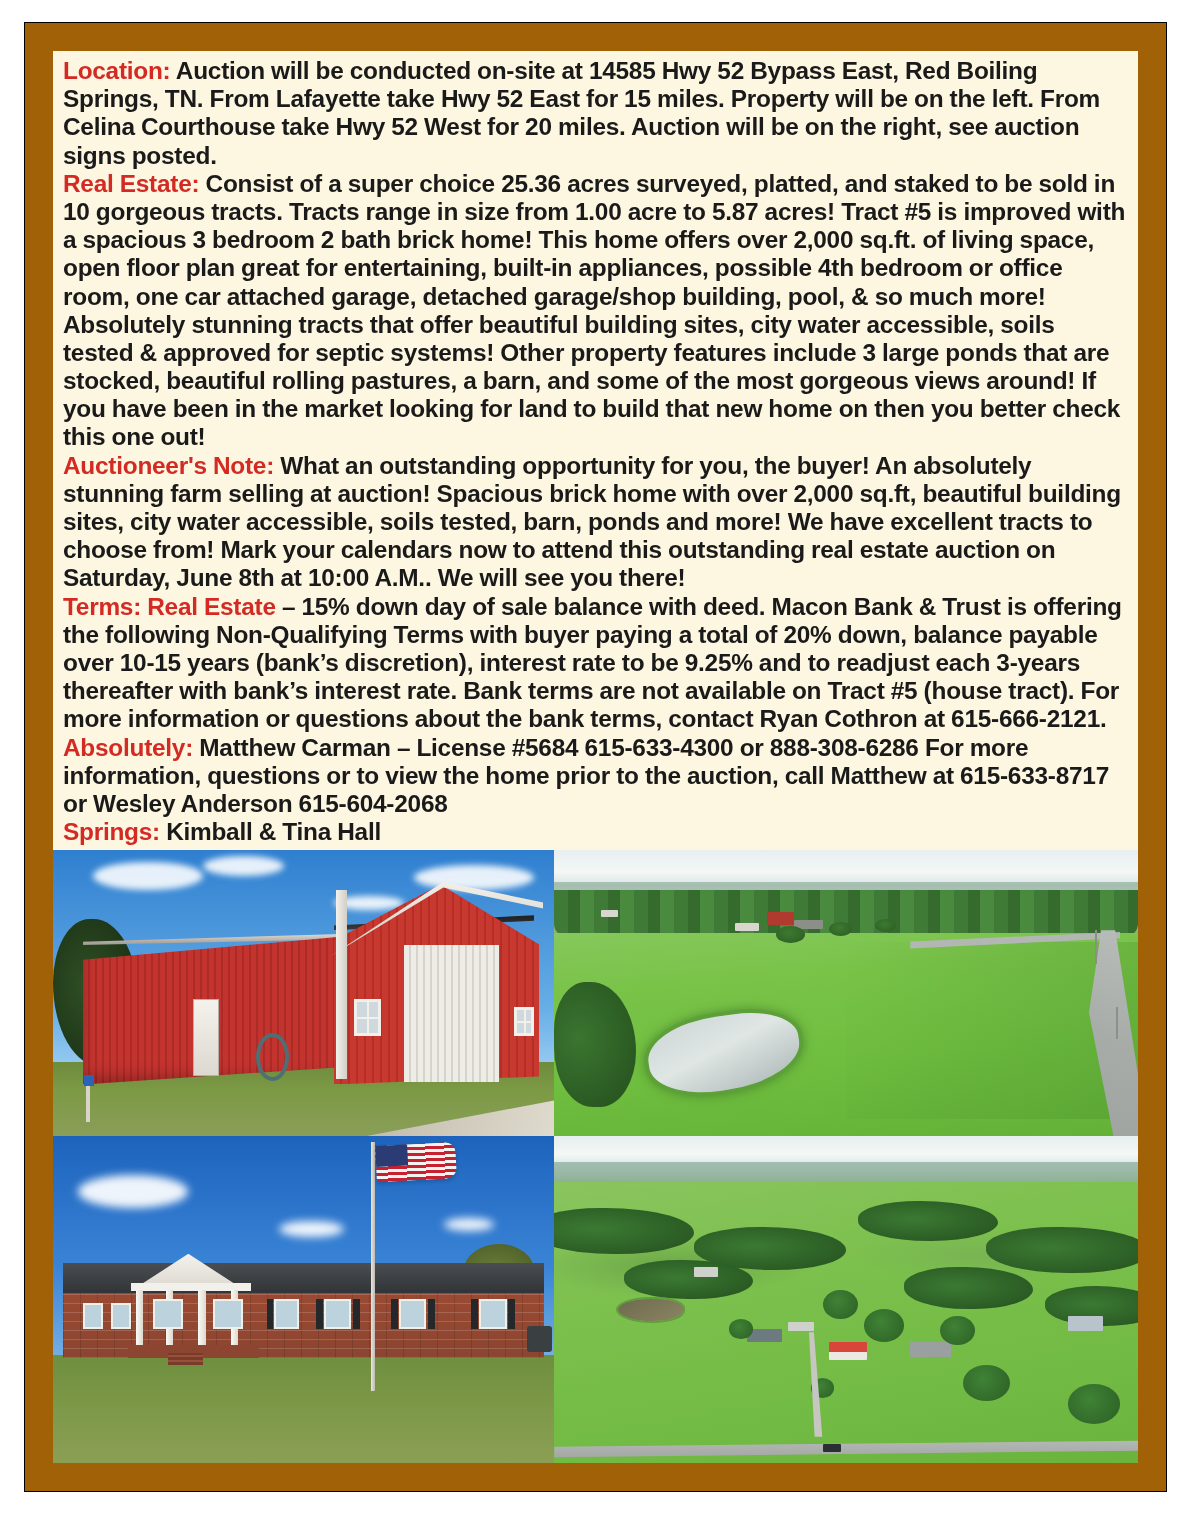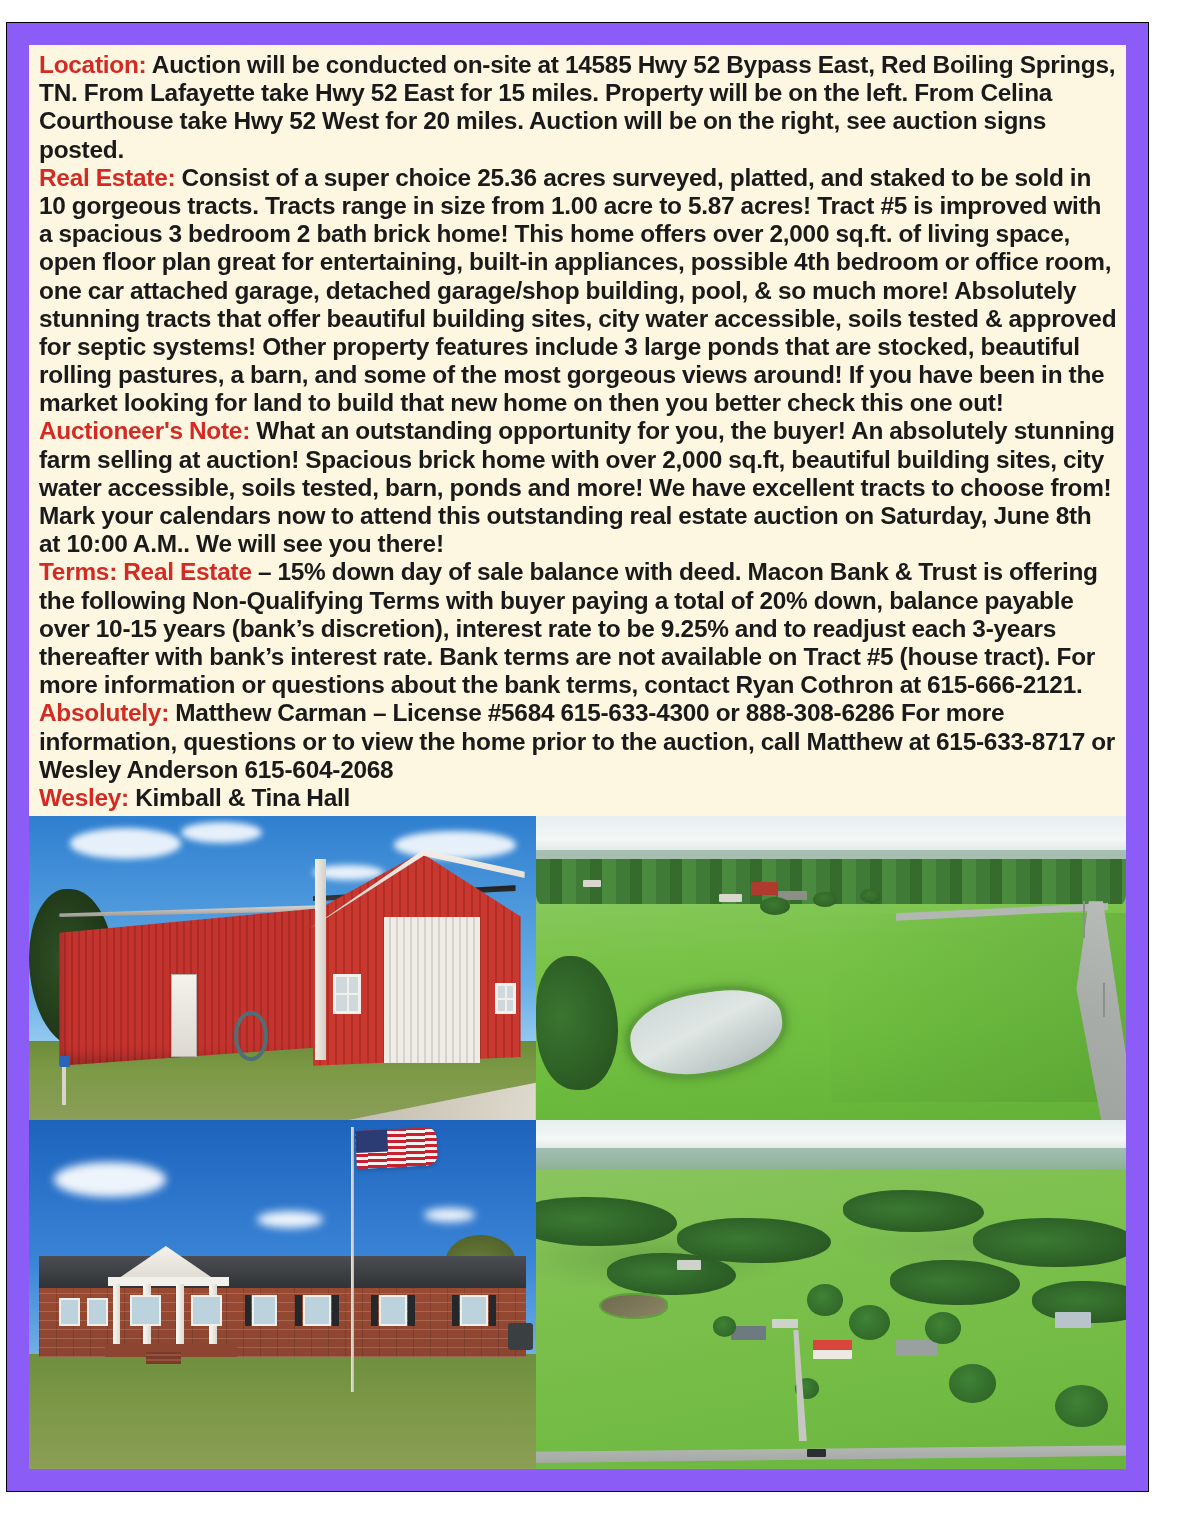--- a/index.html
+++ b/index.html
@@ -9,28 +9,28 @@
   }
   body {
     width: 1187px;
     height: 1536px;
     overflow: hidden;
     font-family: "Liberation Sans", sans-serif;
   }
 
   #flyer {
     position: absolute;
-    left: 6px;
+    left: 24px;
     top: 22px;
     width: 1143px;
     height: 1470px;
-    background: #8b5cf6;
+    background: #a16207;
     border: 1px solid #000;
     box-sizing: border-box;
-    padding: 22px;
+    padding: 28px;
   }
 
   #flyer-inner {
     width: 100%;
     height: 100%;
     background: #fdf3d8;
     box-sizing: border-box;
     display: flex;
     flex-direction: column;
     overflow: hidden;
@@ -376,21 +376,21 @@
       <p class="para"><span class="lbl">Location:</span><span> Auction will be conducted on-site at 14585 Hwy 52 Bypass East, Red Boiling Springs, TN. From Lafayette take Hwy 52 East for 15 miles. Property will be on the left. From Celina Courthouse take Hwy 52 West for 20 miles. Auction will be on the right, see auction signs posted.</span></p>
 
       <p class="para"><span class="lbl">Real Estate:</span><span> Consist of a super choice 25.36 acres surveyed, platted, and staked to be sold in 10 gorgeous tracts. Tracts range in size from 1.00 acre to 5.87 acres! Tract #5 is improved with a spacious 3 bedroom 2 bath brick home! This home offers over 2,000 sq.ft. of living space, open floor plan great for entertaining, built-in appliances, possible 4th bedroom or office room, one car attached garage, detached garage/shop building, pool, &amp; so much more! Absolutely stunning tracts that offer beautiful building sites, city water accessible, soils tested &amp; approved for septic systems! Other property features include 3 large ponds that are stocked, beautiful rolling pastures, a barn, and some of the most gorgeous views around! If you have been in the market looking for land to build that new home on then you better check this one out!</span></p>
 
       <p class="para"><span class="lbl">Auctioneer's Note:</span><span> What an outstanding opportunity for you, the buyer! An absolutely stunning farm selling at auction! Spacious brick home with over 2,000 sq.ft, beautiful building sites, city water accessible, soils tested, barn, ponds and more! We have excellent tracts to choose from! Mark your calendars now to attend this outstanding real estate auction on Saturday, June 8th at 10:00 A.M.. We will see you there!</span></p>
 
       <p class="para"><span class="lbl">Terms: Real Estate</span><span> – 15% down day of sale balance with deed. Macon Bank &amp; Trust is offering the following Non-Qualifying Terms with buyer paying a total of 20% down, balance payable over 10-15 years (bank’s discretion), interest rate to be 9.25% and to readjust each 3-years thereafter with bank’s interest rate. Bank terms are not available on Tract #5 (house tract). For more information or questions about the bank terms, contact Ryan Cothron at 615-666-2121.</span></p>
 
       <p class="para"><span class="lbl">Absolutely:</span><span> Matthew Carman – License #5684 615-633-4300 or 888-308-6286 For more information, questions or to view the home prior to the auction, call Matthew at 615-633-8717 or Wesley Anderson 615-604-2068</span></p>
 
-      <p class="para"><span class="lbl">Wesley:</span><span> Kimball &amp; Tina Hall</span></p>
+      <p class="para"><span class="lbl">Springs:</span><span> Kimball &amp; Tina Hall</span></p>
 
     </div>
 
     <div id="photos">
 
       <div class="photo p1">
         <div class="cloud" style="left:8%;top:4%;width:22%;height:10%;"></div>
         <div class="cloud" style="left:30%;top:2%;width:16%;height:7%;"></div>
         <div class="cloud" style="left:72%;top:5%;width:24%;height:9%;"></div>
         <div class="cloud" style="left:56%;top:16%;width:14%;height:5%;"></div>

